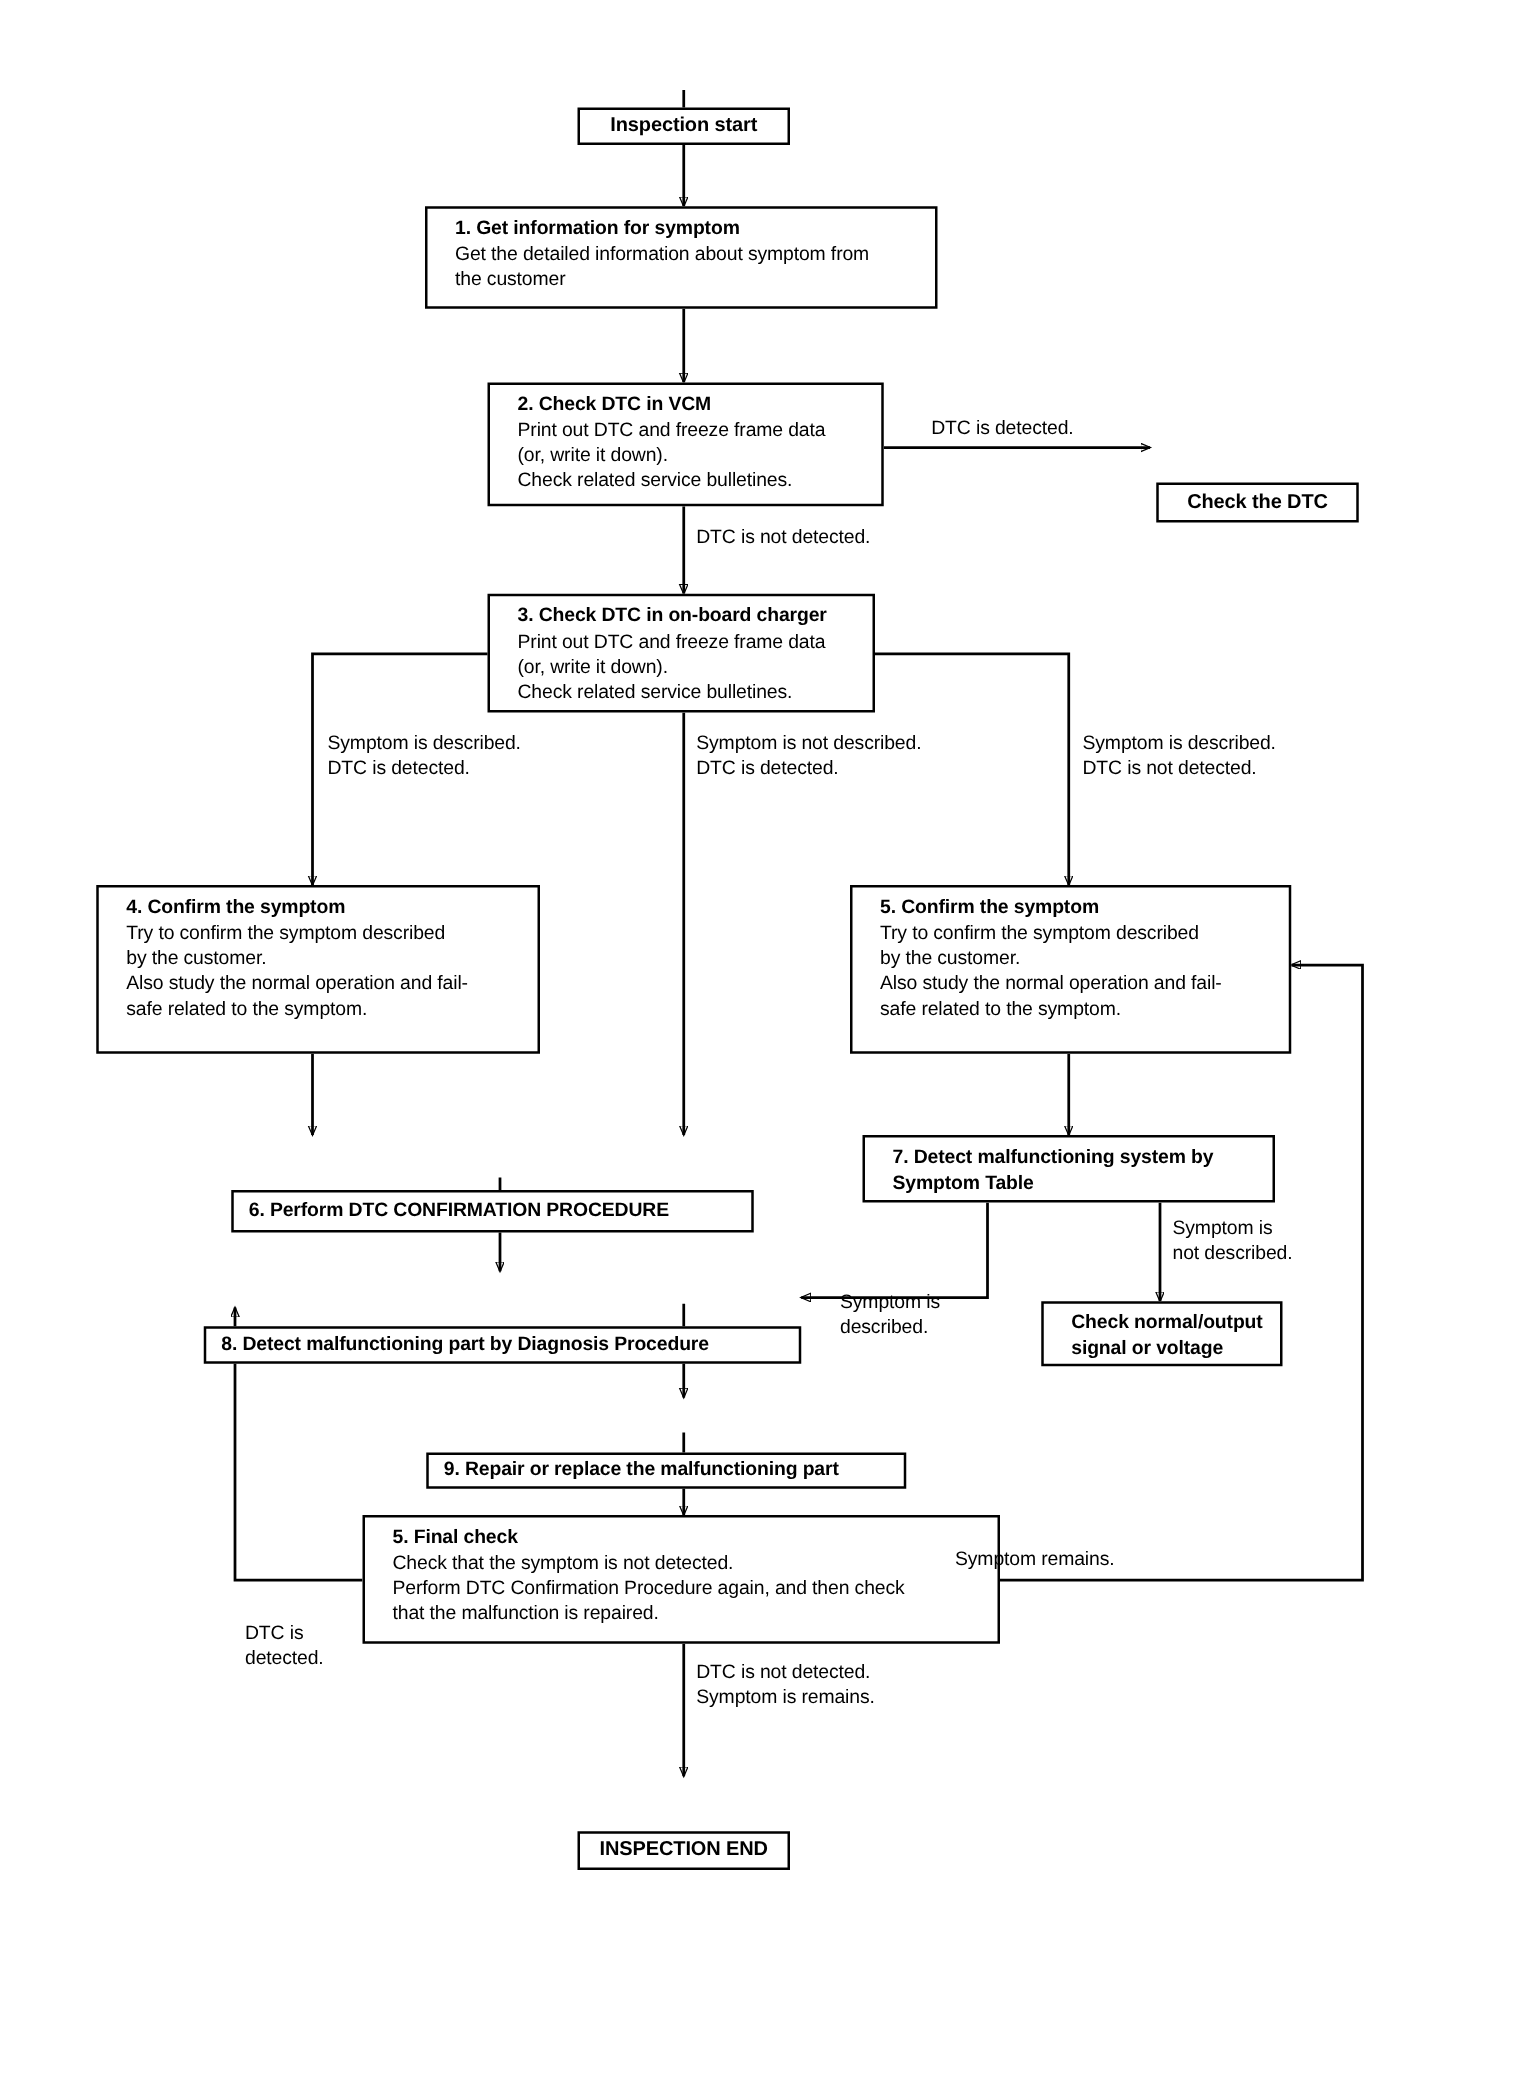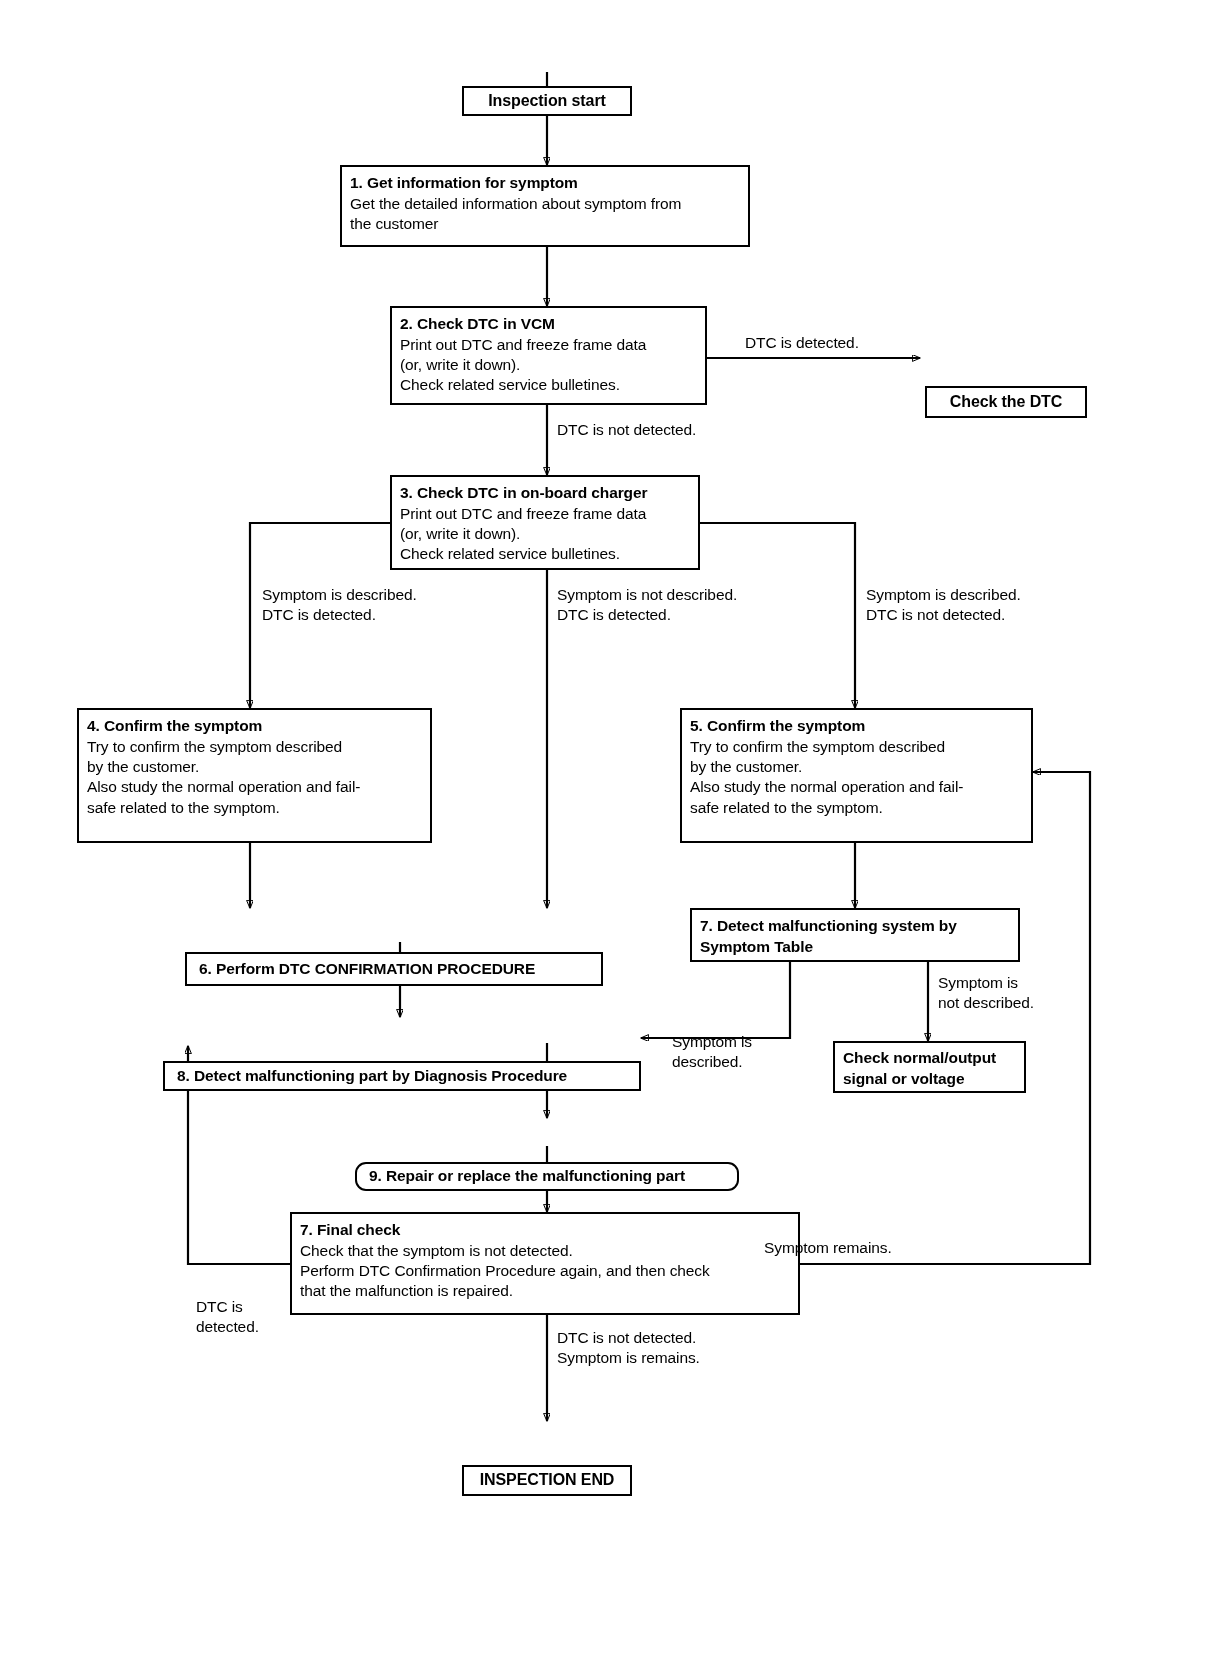--- a/index.html
+++ b/index.html
@@ -14,21 +14,21 @@
     background: #ffffff;
     font-family: "Liberation Sans", sans-serif;
     color: #000000;
     overflow: hidden;
   }
   .node {
     position: absolute;
     box-sizing: border-box;
     border: 2px solid #000;
     background: #fff;
-    padding: 6px 10px 8px 8px;
+    padding: 6px 10px 8px 22px;
     line-height: 1.30;
     font-size: 15.5px;
     letter-spacing: -0.1px;
   }
   .node .ttl {
     font-weight: bold;
     display: block;
     margin-bottom: 1px;
   }
   .node .ln {
@@ -171,26 +171,26 @@
 
   <div class="node centered bold-only" style="left:163px; top:1017px; width:478px; height:30px; justify-content:flex-start; padding-left:12px;">
     <span>8. Detect malfunctioning part by Diagnosis Procedure</span>
   </div>
 
   <div class="node leftbold" style="left:833px; top:1041px; width:193px; height:52px; padding-top:5px;">
     <span class="ttl">Check normal/output</span>
     <span class="ttl">signal or voltage</span>
   </div>
 
-  <div class="node centered bold-only" style="left:355px; top:1118px; width:384px; height:29px; justify-content:flex-start; padding-left:12px;border-radius:11px;">
+  <div class="node centered bold-only" style="left:341px; top:1118px; width:384px; height:29px; justify-content:flex-start; padding-left:12px;">
     <span>9. Repair or replace the malfunctioning part</span>
   </div>
 
   <div class="node" style="left:290px; top:1212px; width:510px; height:103px;">
-    <span class="ttl">7. Final check</span>
+    <span class="ttl">5. Final check</span>
     <span class="ln">Check that the symptom is not detected.</span>
     <span class="ln">Perform DTC Confirmation Procedure again, and then check</span>
     <span class="ln">that the malfunction is repaired.</span>
   </div>
 
   <div class="node centered bold-only" style="left:462px; top:1421px; width:170px; height:31px; font-size:16px;">
     <span>INSPECTION END</span>
   </div>
 
   <div class="edge-label" style="left:745px; top:333px;">DTC is detected.</div>

